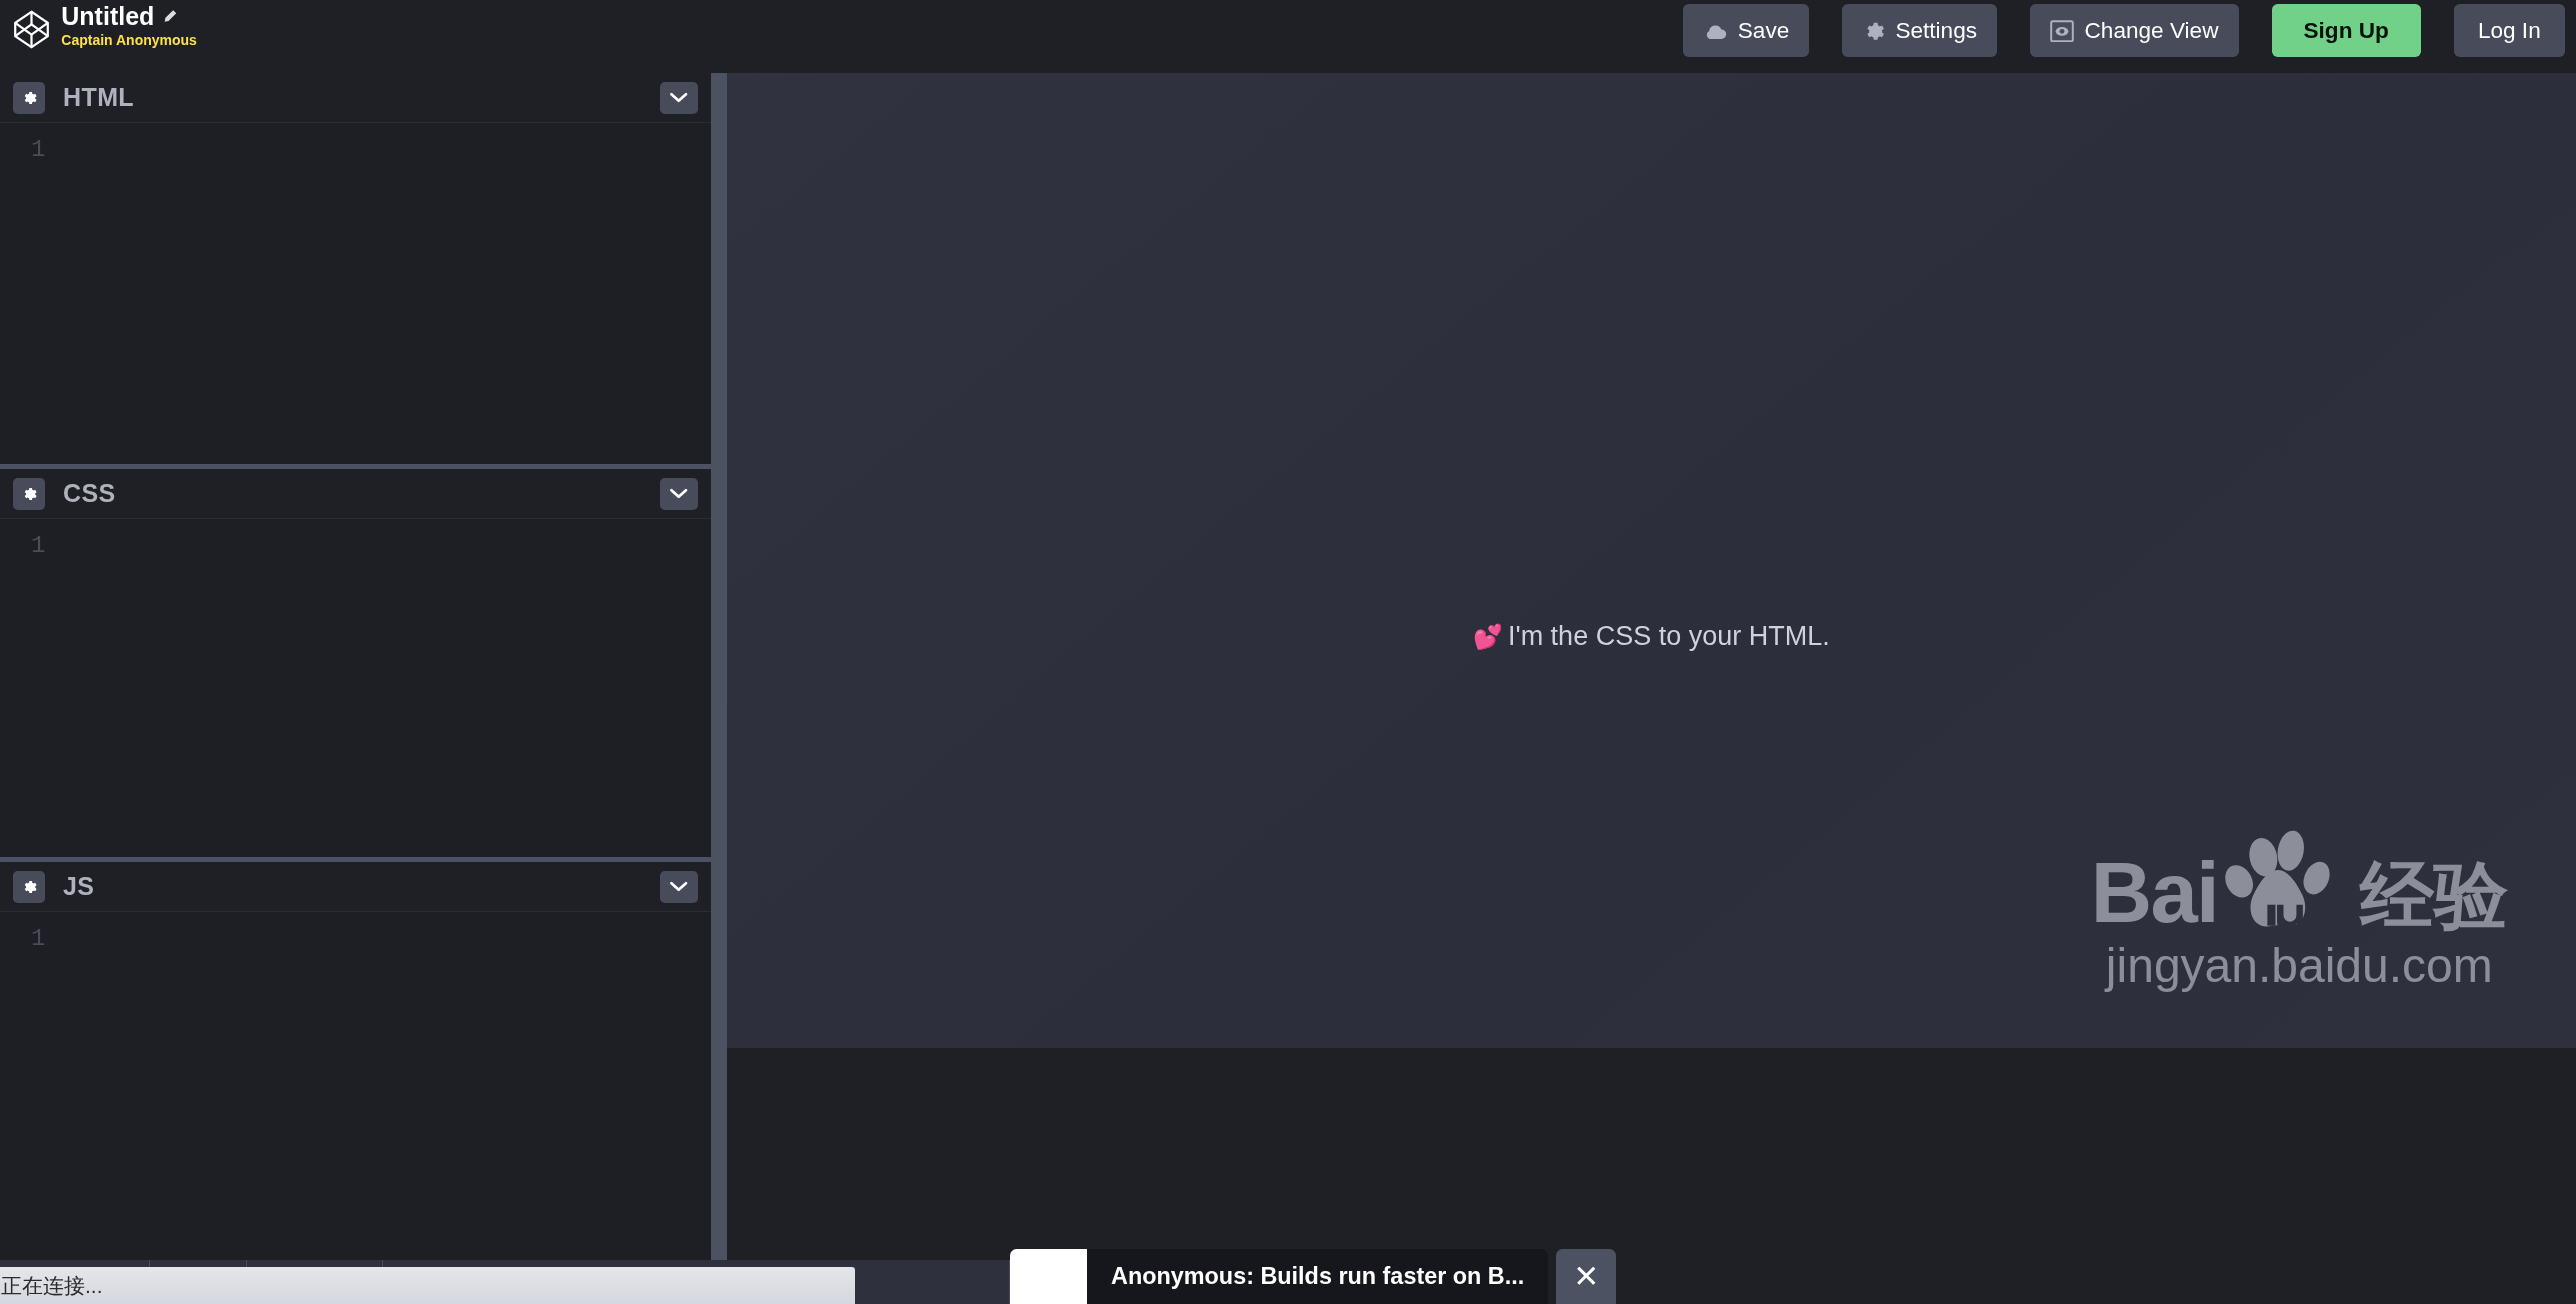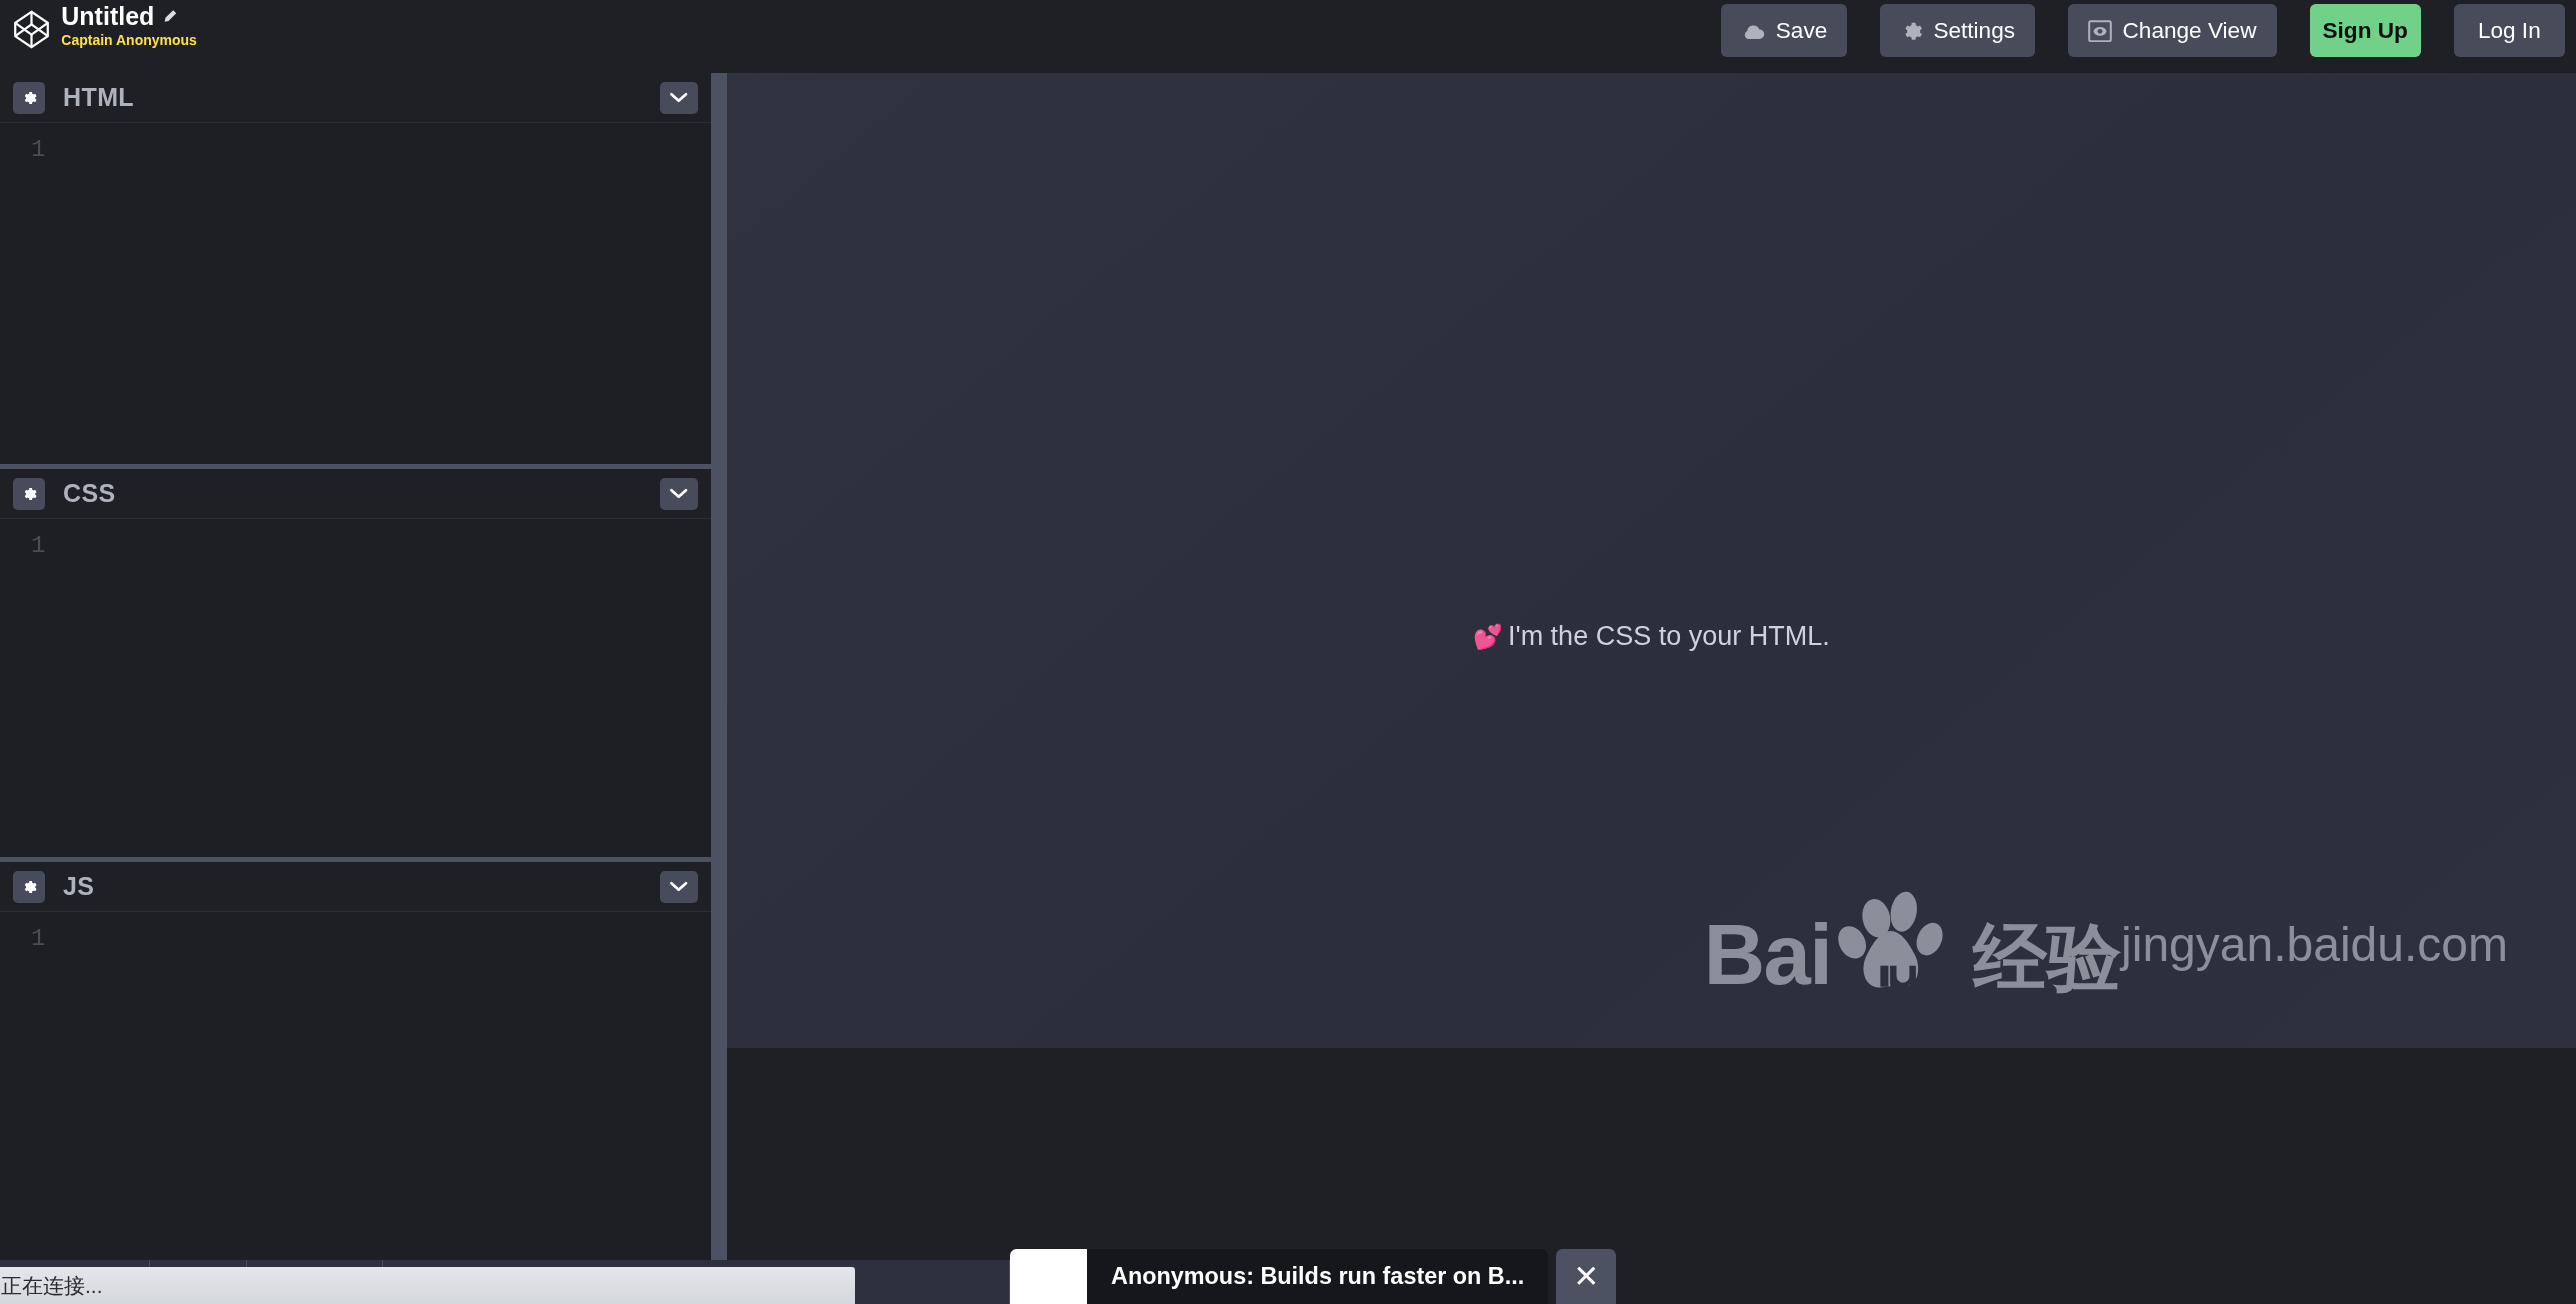--- a/index.html
+++ b/index.html
@@ -29,21 +29,21 @@
 
   .actions { display:flex; align-items:center; gap:33px; padding-right:11.3px; margin-top:-11.3px; }
   .btn {
     display:flex; align-items:center; gap:10.5px;
     height:53px; padding:0 20px; border-radius:5.7px;
     background:#474b5a; color:#ffffff;
     font-size:22.6px; white-space:nowrap; cursor:pointer;
     border:none;
     font-family:"Liberation Sans", sans-serif;
   }
-  .btn-signup { background:#72d188; color:#08120b; font-weight:bold; padding:0 13px; }
+  .btn-signup { background:#72d188; color:#08120b; font-weight:bold; padding:0 32px; }
   .btn-login  { background:#474b5a; padding:0 24px; }
   .btn svg { display:block; }
 
   
   .main { position:absolute; left:0; top:73px; width:2576px; height:1231px; }
 
   .editors {
     position:absolute; left:0; top:0; width:711px; height:1231px;
     background:#1d1f25;
   }
@@ -88,21 +88,21 @@
     overflow:hidden;
   }
   .preview-msg {
     position:absolute; left:0; right:0; top:548px;
     text-align:center; font-size:27px; color:#cfd2da;
   }
   .preview-msg .hearts { font-size:24px; margin-right:4.8px; }
 
   .watermark {
     position:absolute; right:68px; bottom:55px;
-    display:flex; flex-direction:row; align-items:center;
+    display:flex; flex-direction:column; align-items:center;
     opacity:.62; pointer-events:none; user-select:none;
   }
   .wm-row { display:flex; align-items:flex-end; gap:4.8px; }
   .wm-bai { font-size:85px; font-weight:bold; color:#c6c9d2; line-height:.9; letter-spacing:-1.6px; }
   .wm-jing { font-size:74px; font-weight:bold; color:#c6c9d2; line-height:.95; margin-left:11.3px; }
   .wm-url { font-size:48px; color:#c6c9d2; margin-top:6.5px; letter-spacing:0px; }
 
   
   .ad {
     position:absolute; left:1010px; bottom:0; height:55px;

